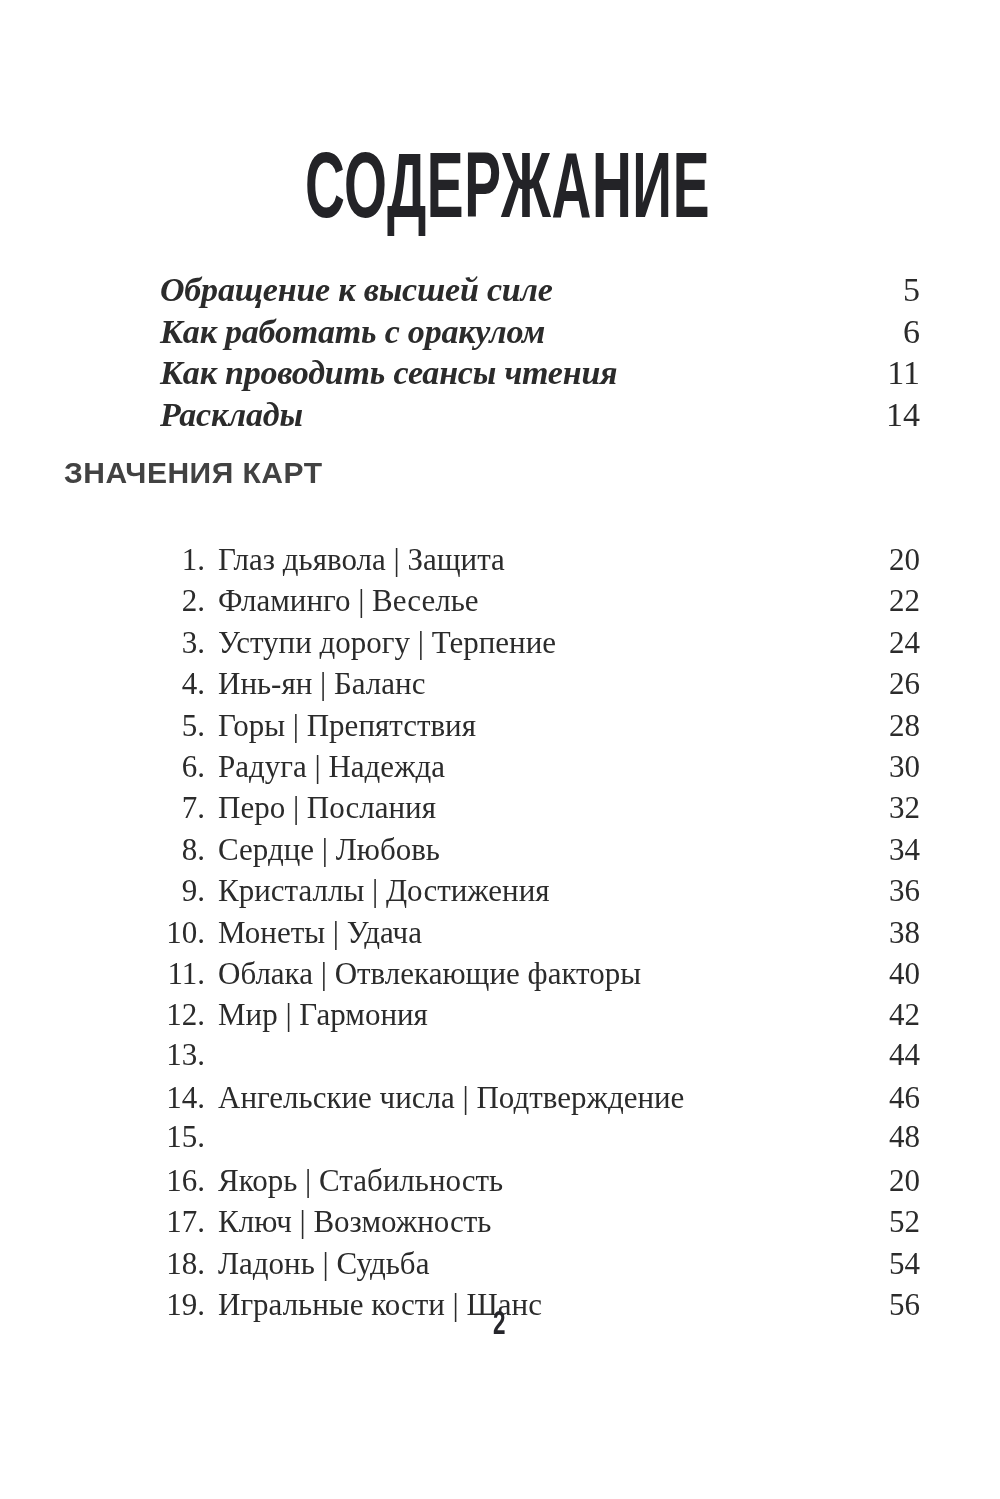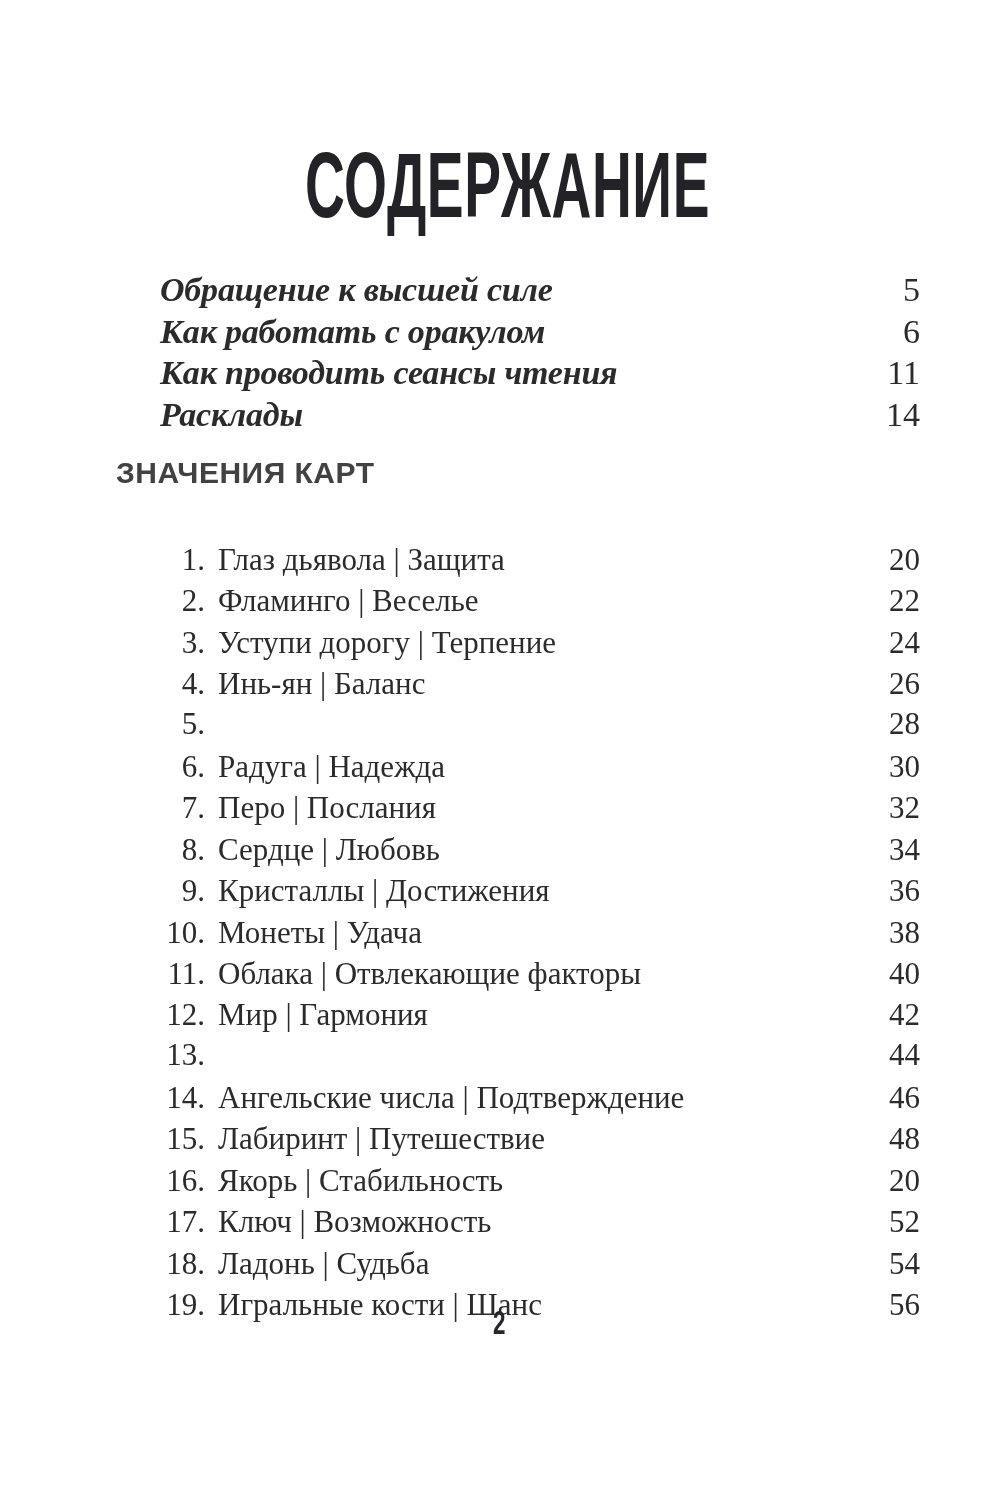--- a/index.html
+++ b/index.html
@@ -45,21 +45,21 @@
     font-weight: bold;
     font-style: italic;
     letter-spacing: -0.2px;
   }
   .intro-page {
     margin-left: auto;
     font-size: 34px;
   }
   
   .section-header {
-    margin: 20px 0 0 116px;
+    margin: 20px 0 0 64px;
     font-family: "Liberation Sans", sans-serif;
     font-weight: bold;
     font-size: 30px;
     line-height: 36px;
     letter-spacing: 0.5px;
     color: #424242;
   }
   
   .toc {
     margin: 12px 0 0 150px;
@@ -143,20 +143,21 @@
   </div>
 
   <div class="toc-row">
     <span class="toc-num">4.</span>
     <span class="toc-label">Инь-ян | Баланс</span>
     <span class="toc-page">26</span>
   </div>
 
   <div class="toc-row">
     <span class="toc-num">5.</span>
+    <span class="toc-label">Горы | Препятствия</span>
     <span class="toc-page">28</span>
   </div>
 
   <div class="toc-row">
     <span class="toc-num">6.</span>
     <span class="toc-label">Радуга | Надежда</span>
     <span class="toc-page">30</span>
   </div>
 
   <div class="toc-row">
@@ -201,21 +202,20 @@
   </div>
 
   <div class="toc-row">
     <span class="toc-num">14.</span>
     <span class="toc-label">Ангельские числа | Подтверждение</span>
     <span class="toc-page">46</span>
   </div>
 
   <div class="toc-row">
     <span class="toc-num">15.</span>
-    <span class="toc-label">Лабиринт | Путешествие</span>
     <span class="toc-page">48</span>
   </div>
 
   <div class="toc-row">
     <span class="toc-num">16.</span>
     <span class="toc-label">Якорь | Стабильность</span>
     <span class="toc-page">20</span>
   </div>
 
   <div class="toc-row">

